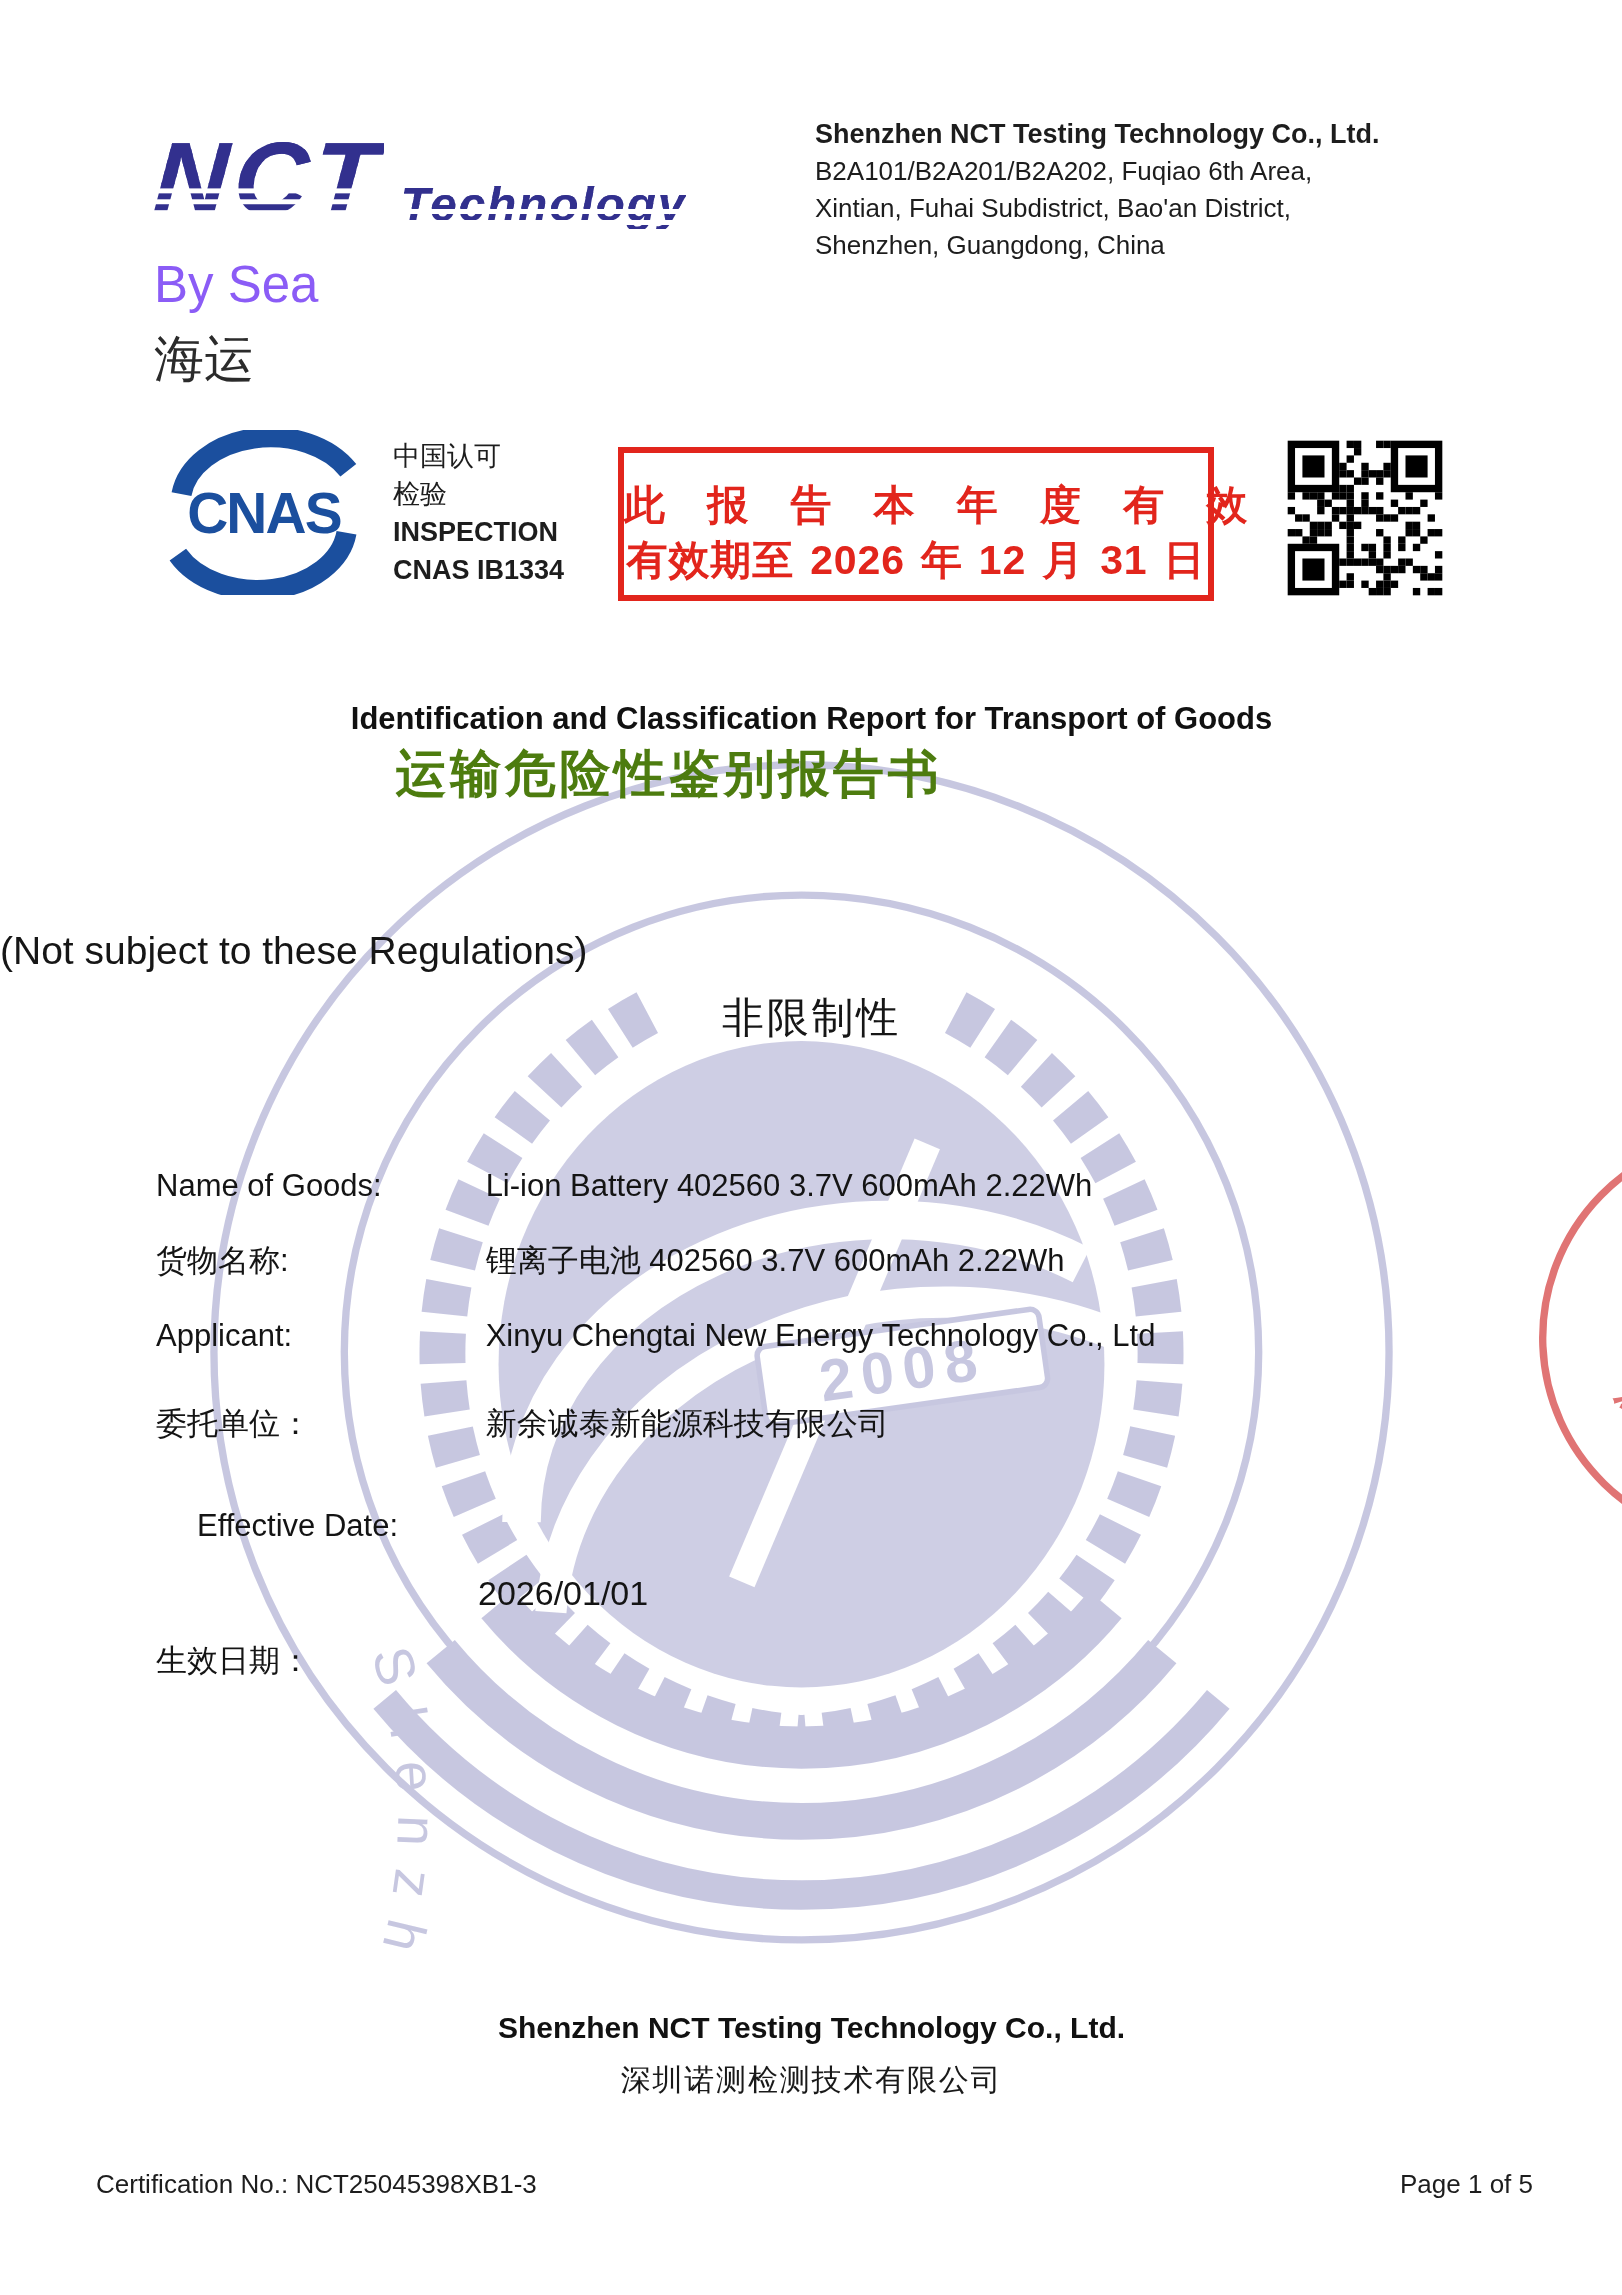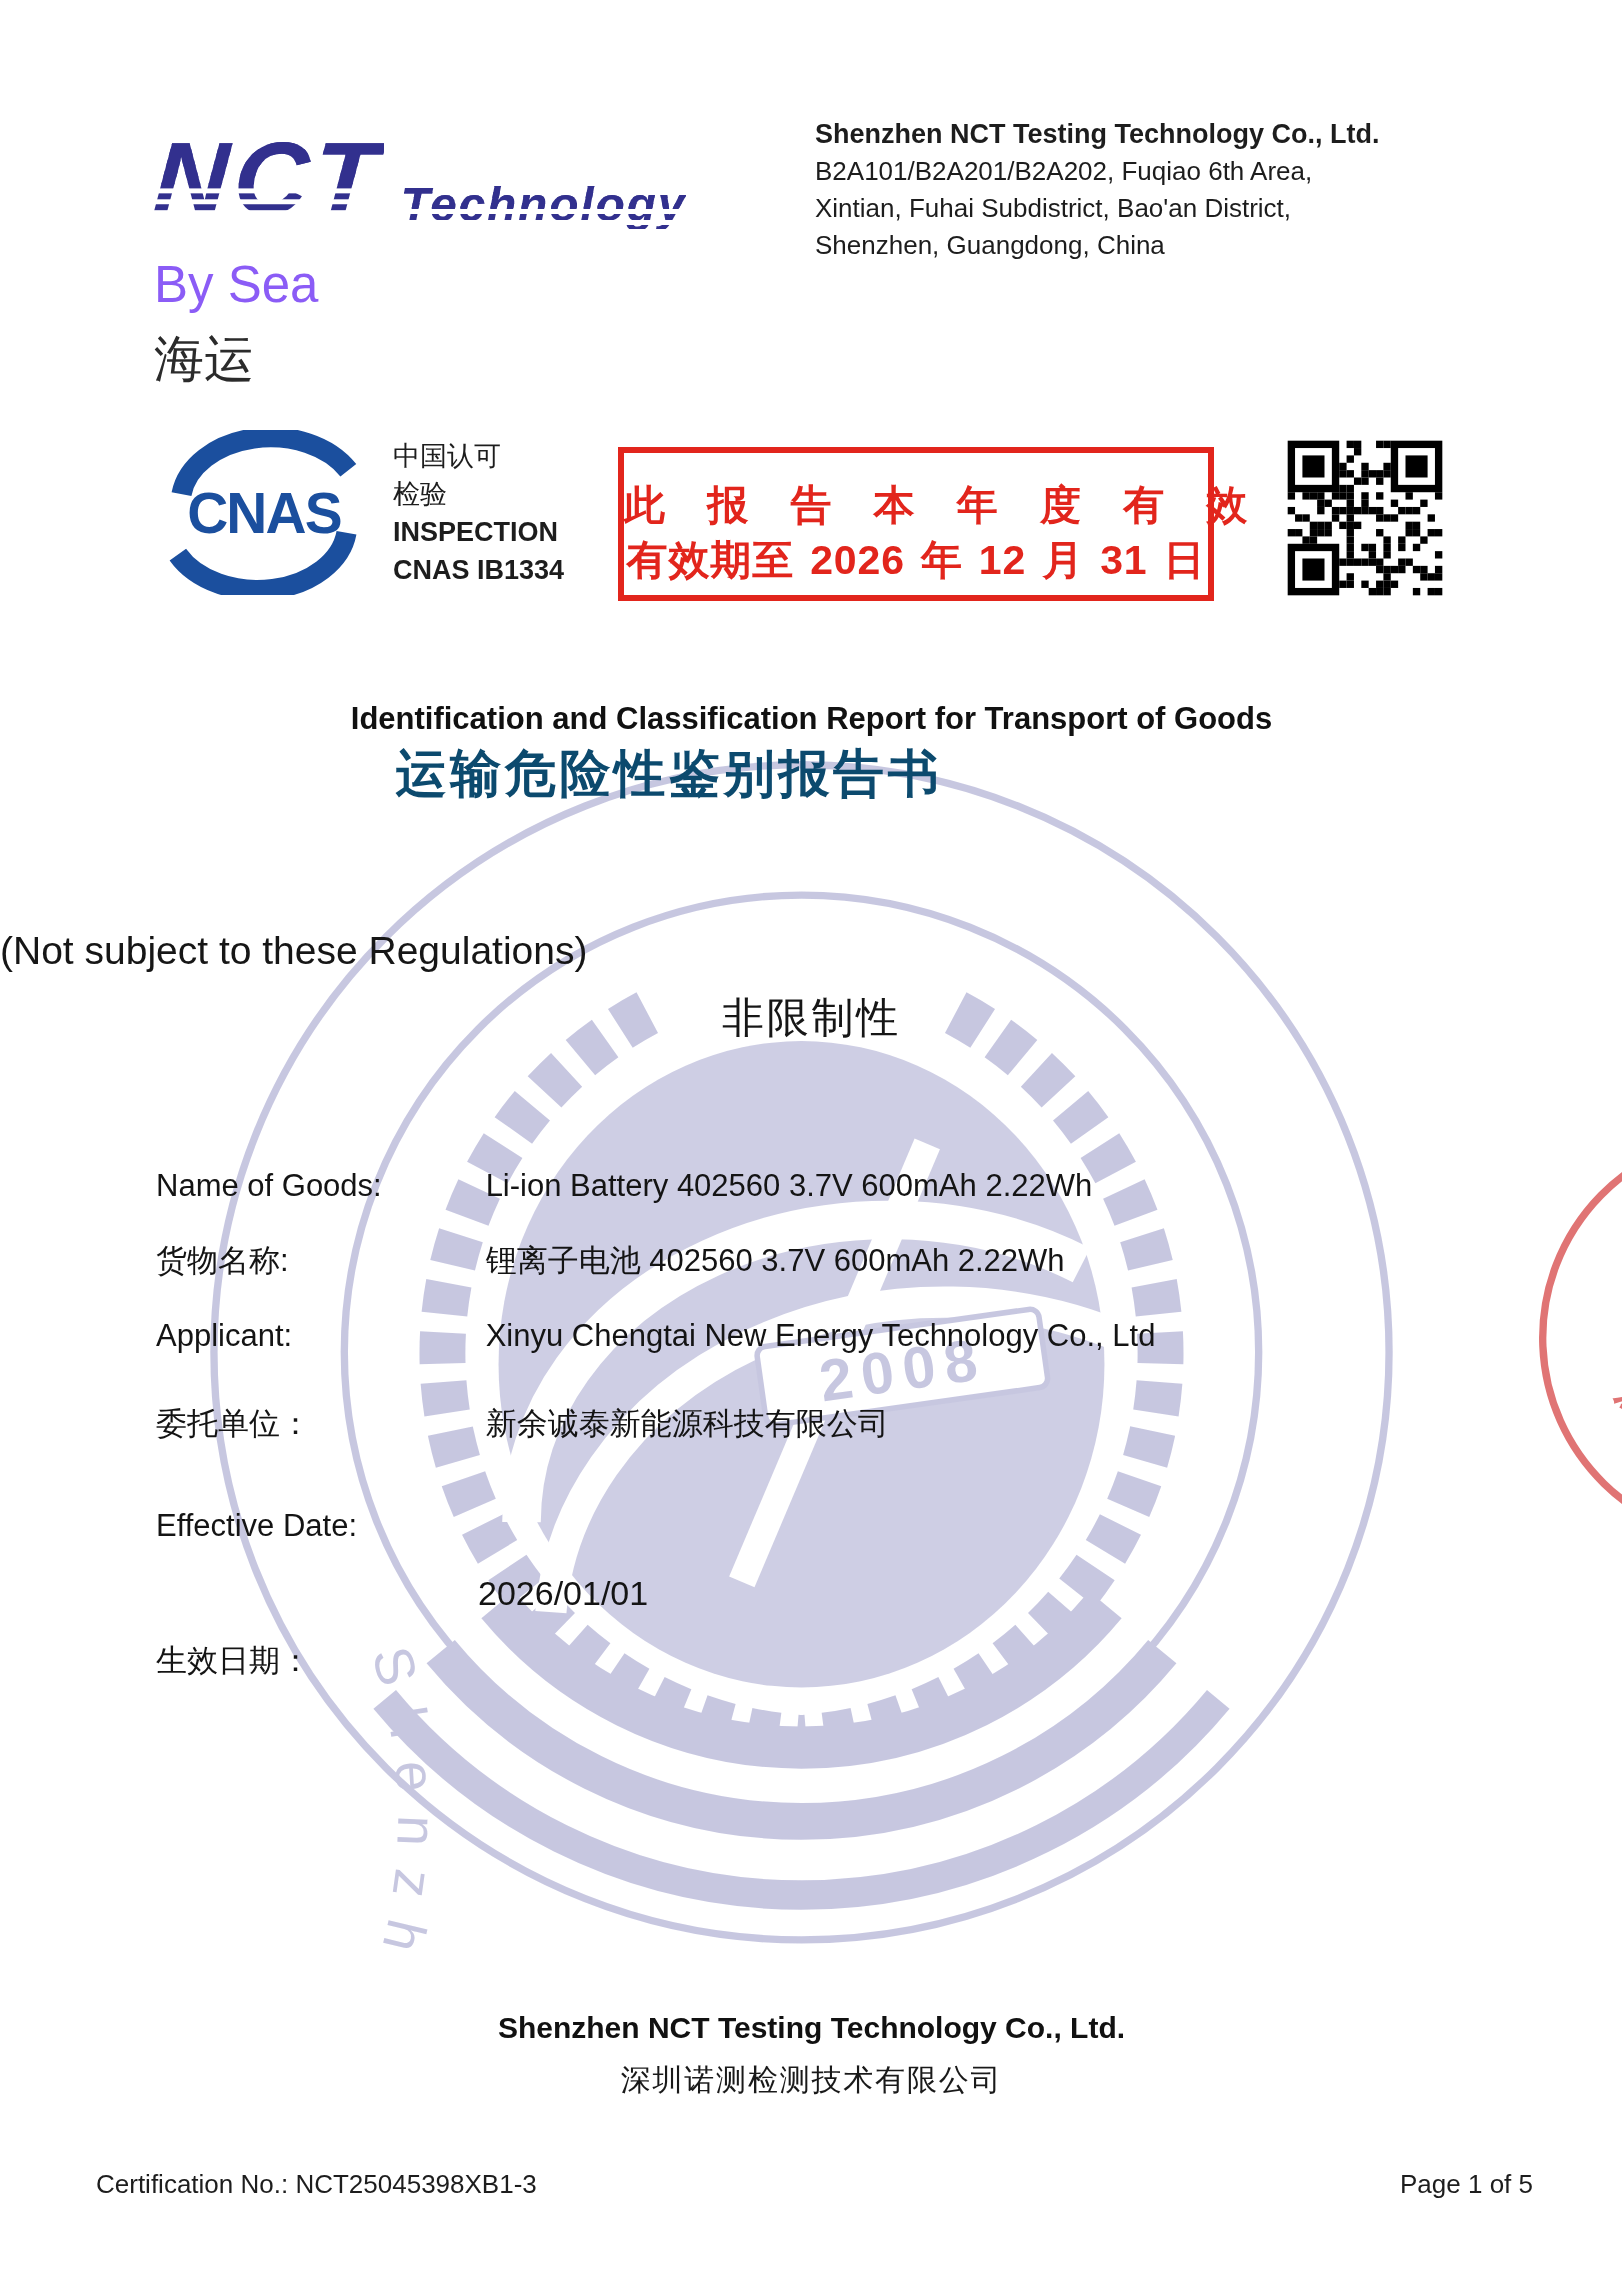--- a/index.html
+++ b/index.html
@@ -54,21 +54,21 @@
     white-space:nowrap;word-spacing:29px;letter-spacing:0.9px;
   }
   .red-box .l2{
     margin:0 auto;font-size:41px;font-weight:bold;color:#e2251c;
     white-space:nowrap;word-spacing:3.7px;letter-spacing:0.9px;
   }
   .qr{left:1284px;top:437px;}
 
   
   .title-en{left:0;top:701px;width:1623px;text-align:center;font-size:31px;font-weight:bold;color:#111;}
-  .title-cn{left:0;top:740px;width:1338px;text-align:center;font-size:51px;font-weight:bold;color:#0c4a6e;letter-spacing:3.7px;}
+  .title-cn{left:0;top:740px;width:1338px;text-align:center;font-size:51px;font-weight:bold;color:#4d7c0f;letter-spacing:3.7px;}
 
   .result-en{left:0;top:929px;width:1623px;text-align:left;font-size:39px;color:#161616;}
   .result-cn{left:0;top:990px;width:1623px;text-align:center;font-size:42px;color:#161616;letter-spacing:2.8px;}
 
   
   .field-row{left:156px;width:1341px;font-size:31px;color:#141414;white-space:nowrap;}
   .flabel{display:inline-block;width:321px;}
   .fvalue{display:inline-block;}
   .date-value{left:478px;font-size:34px;color:#141414;}
 
@@ -311,21 +311,21 @@
     <span class="fvalue">锂离子电池 402560 3.7V 600mAh 2.22Wh</span>
   </div>
   <div class="abs field-row" style="top:1318px;">
     <span class="flabel">Applicant:</span>
     <span class="fvalue">Xinyu Chengtai New Energy Technology Co., Ltd</span>
   </div>
   <div class="abs field-row" style="top:1403px;">
     <span class="flabel">委托单位：</span>
     <span class="fvalue">新余诚泰新能源科技有限公司</span>
   </div>
-  <div class="abs field-row" style="top:1508px;">
+  <div class="abs field-row" style="top:1508px;margin-left:41px;">
     <span class="flabel">Effective Date:</span>
     <span class="fvalue"></span>
   </div>
   <div class="abs date-value" style="top:1574px;">2026/01/01</div>
   <div class="abs field-row" style="top:1640px;">
     <span class="flabel">生效日期：</span>
   </div>
 
   <svg class="abs stamp" width="459" height="441" viewBox="0 0 500 480">
     <defs>

